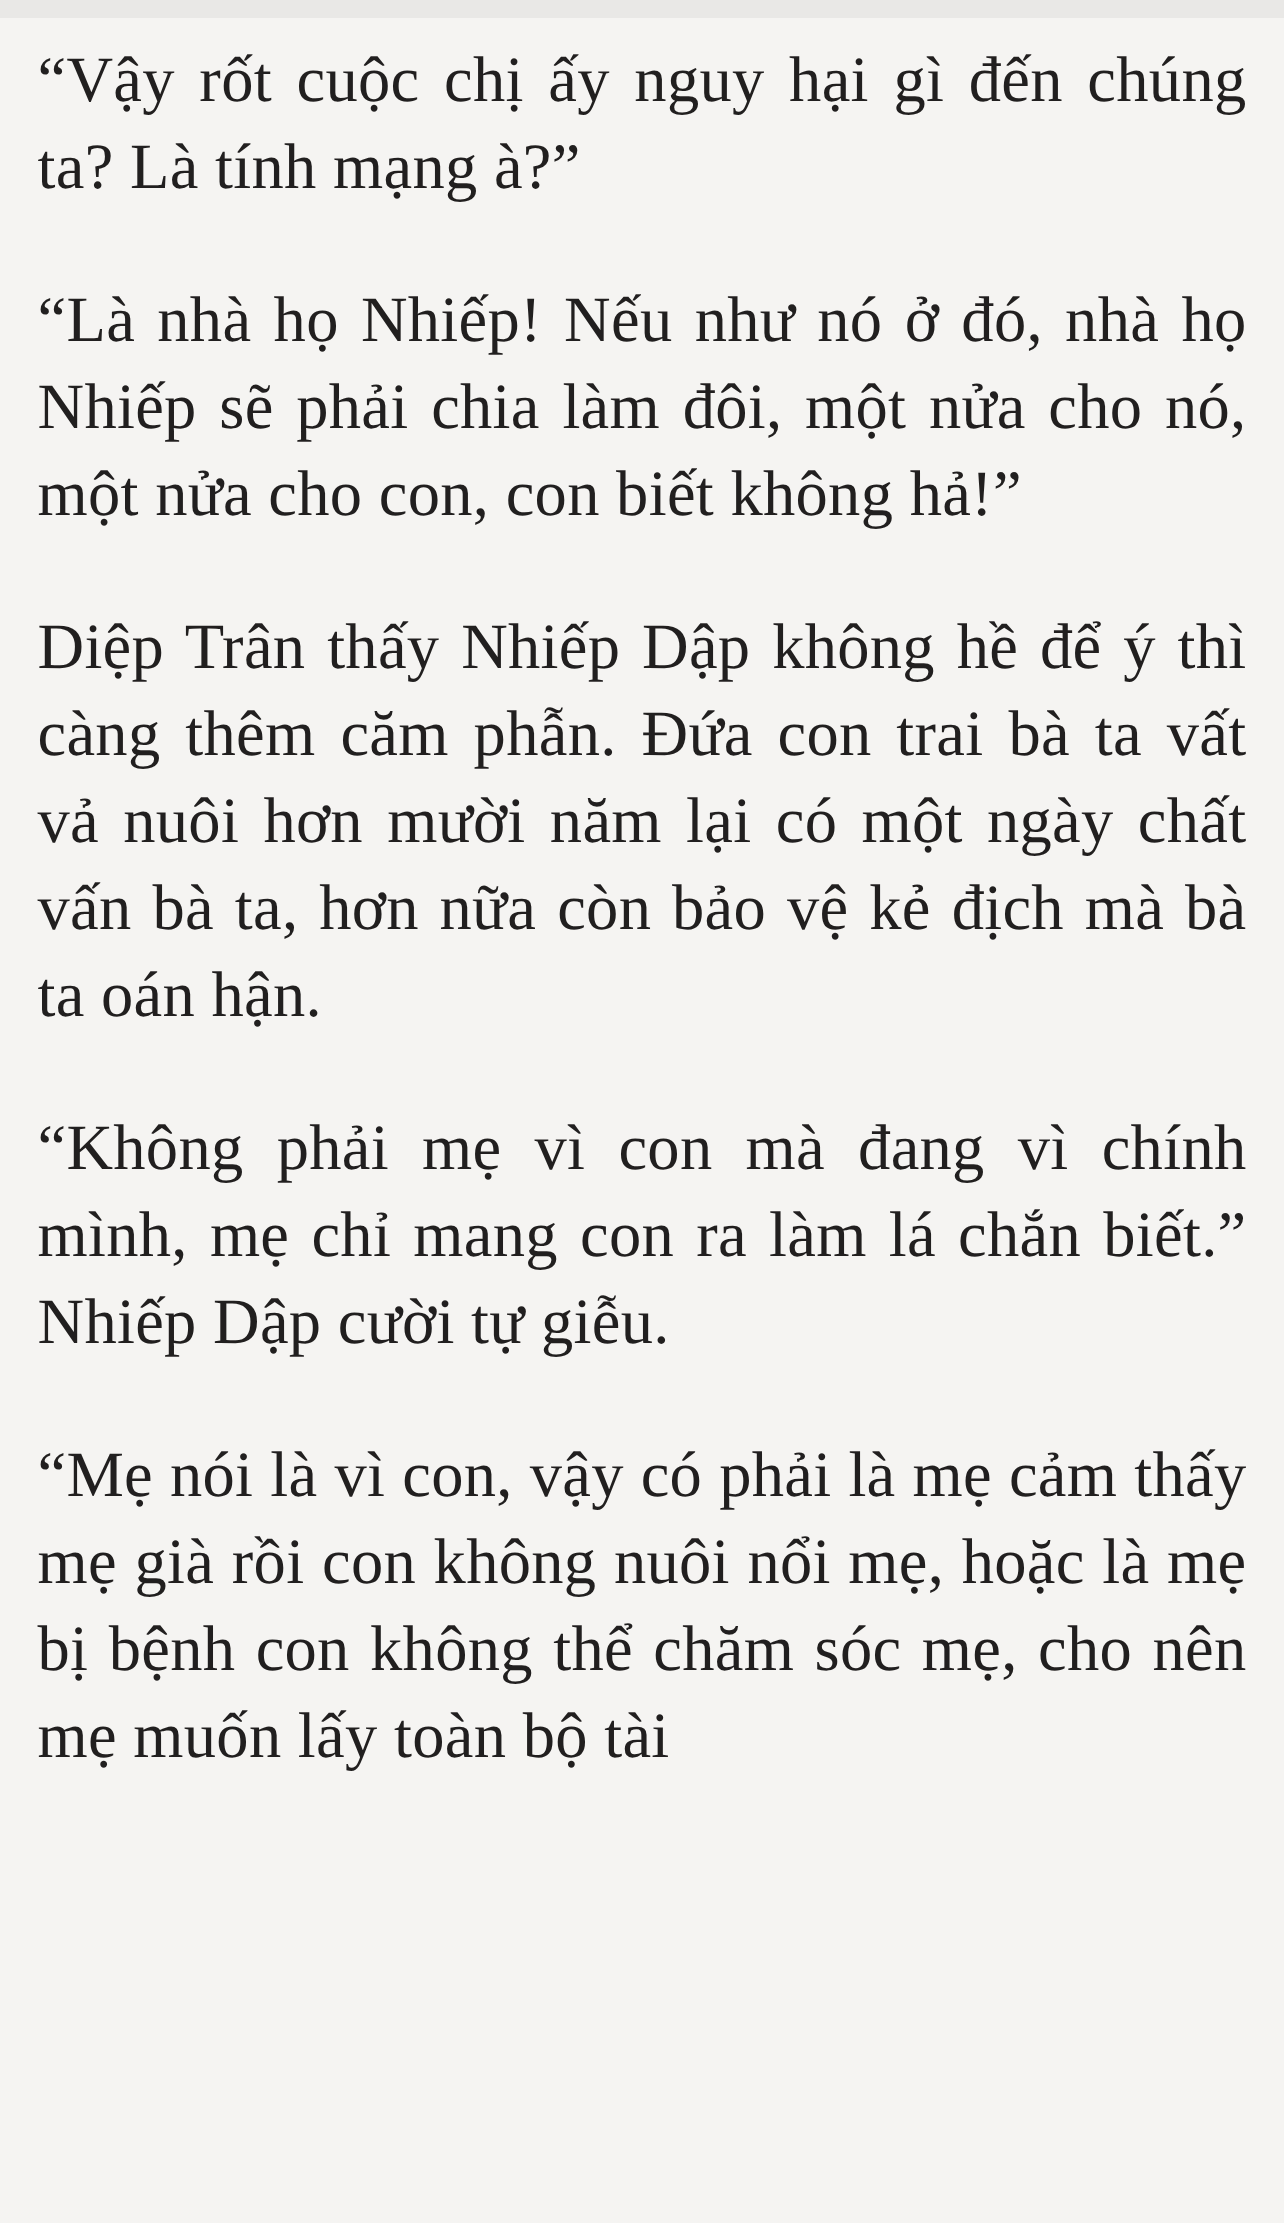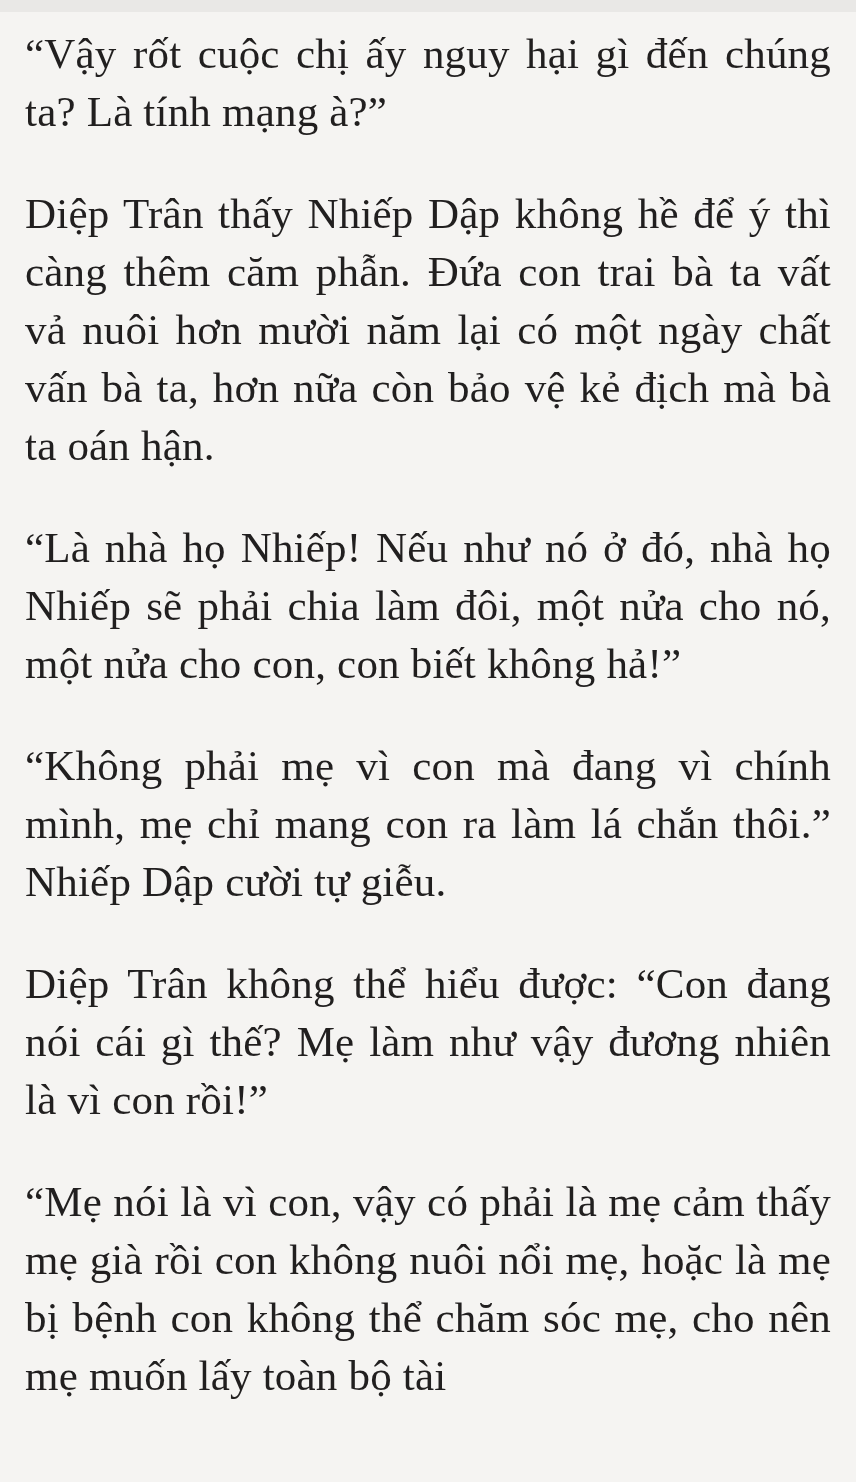--- a/index.html
+++ b/index.html
@@ -32,19 +32,18 @@
   .reader-content p:last-child {
     margin-bottom: 0;
   }
 </style>
 </head>
 <body>
 
 <div class="reader-page">
   <div class="reader-content">
     <p>“Vậy rốt cuộc chị ấy nguy hại gì đến chúng ta? Là tính mạng à?”</p>
+    <p>“Là nhà họ Nhiếp! Nếu như nó ở đó, nhà họ Nhiếp sẽ phải chia làm đôi, một nửa cho nó, một nửa cho con, con biết không hả!”</p>
     <p>Diệp Trân thấy Nhiếp Dập không hề để ý thì càng thêm căm phẫn. Đứa con trai bà ta vất vả nuôi hơn mười năm lại có một ngày chất vấn bà ta, hơn nữa còn bảo vệ kẻ địch mà bà ta oán hận.</p>
-    <p>“Là nhà họ Nhiếp! Nếu như nó ở đó, nhà họ Nhiếp sẽ phải chia làm đôi, một nửa cho nó, một nửa cho con, con biết không hả!”</p>
-    <p>“Không phải mẹ vì con mà đang vì chính mình, mẹ chỉ mang con ra làm lá chắn thôi.” Nhiếp Dập cười tự giễu.</p>
-    <p>Diệp Trân không thể hiểu được: “Con đang nói cái gì thế? Mẹ làm như vậy đương nhiên là vì con rồi!”</p>
+    <p>“Không phải mẹ vì con mà đang vì chính mình, mẹ chỉ mang con ra làm lá chắn biết.” Nhiếp Dập cười tự giễu.</p>
     <p>“Mẹ nói là vì con, vậy có phải là mẹ cảm thấy mẹ già rồi con không nuôi nổi mẹ, hoặc là mẹ bị bệnh con không thể chăm sóc mẹ, cho nên mẹ muốn lấy toàn bộ tài</p>
   </div>
 </div>
 
 </body></html>

